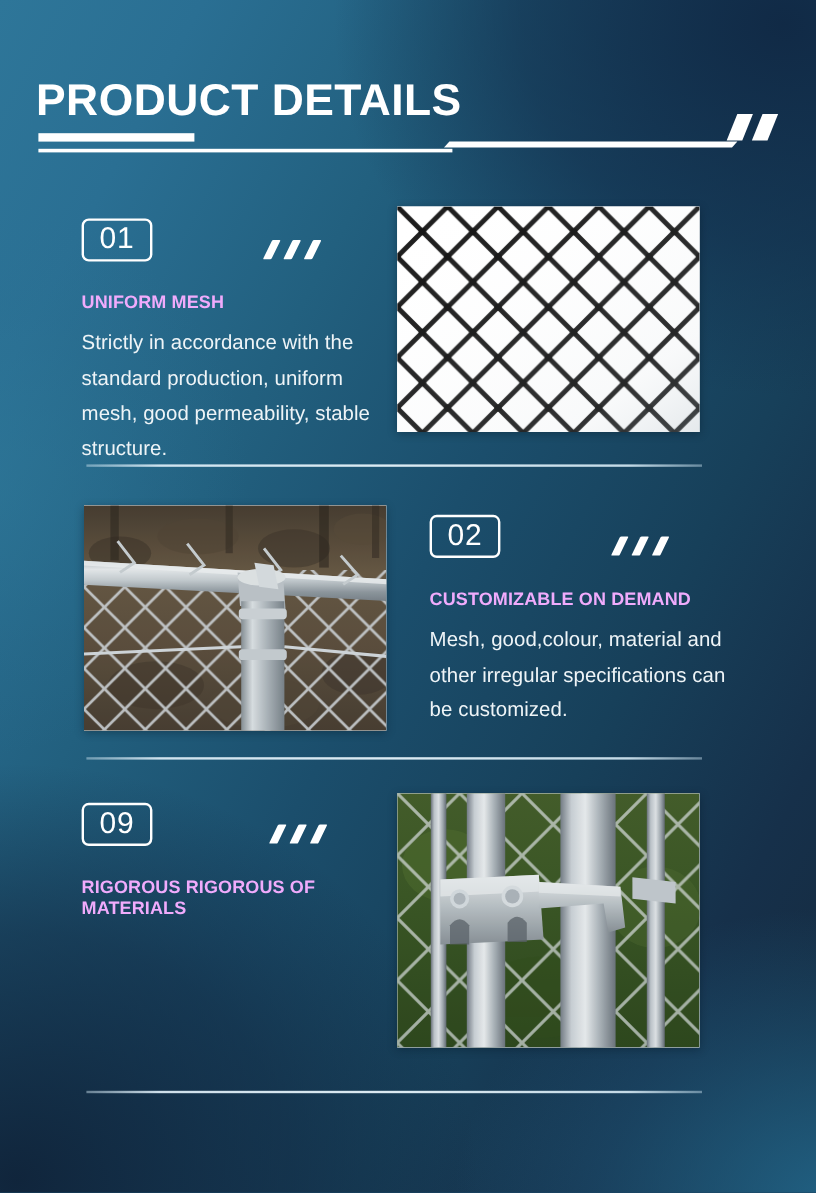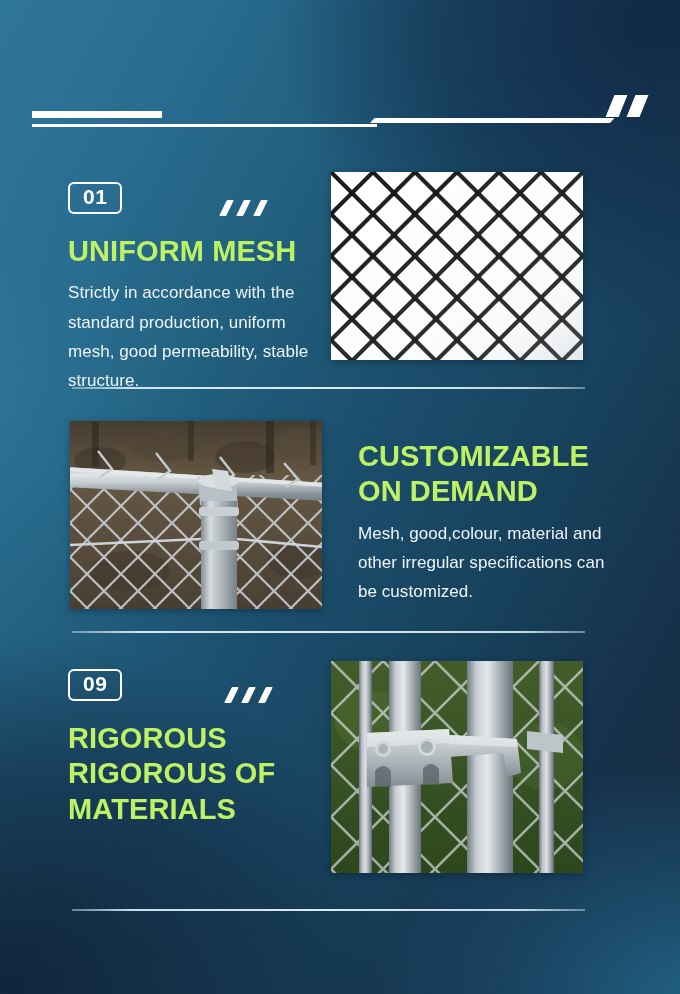--- a/index.html
+++ b/index.html
@@ -82,41 +82,41 @@
 
   .txtcol { position:absolute; }
   .sec1 .txtcol { left:68px; top:14px; width:250px; }
   .sec2 .txtcol { left:358px; top:14px; width:250px; }
   .sec3 .txtcol { left:68px; top:14px; width:262px; }
 
   .badge {
     display:inline-block;
     border:2px solid #ffffff; border-radius:6px;
     padding:2px 13px 3px 13px;
-    font-size:21px; font-weight:700; color:#ffffff;
+    font-size:25px; font-weight:400; color:#ffffff;
     line-height:1.08; letter-spacing:0.5px;
   }
   .badge-row { position:relative; height:42px; }
   .slashes {
     position:absolute; top:18px; width:56px; height:18px;
   }
   .sec1 .slashes { left:155px; }
   .sec2 .slashes { left:155px; }
   .sec3 .slashes { left:160px; }
   .slash {
     position:absolute; top:0; width:7px; height:16px;
     background:#ffffff; transform:skewX(-26deg); border-radius:1px;
   }
   .slash.s1 { left:0px; }
   .slash.s2 { left:17px; }
   .slash.s3 { left:34px; }
 
   .heading {
-    margin-top:10px;
-    font-size:29px; font-weight:bold; color:#bef264;
+    margin-top:20px;
+    font-size:15px; font-weight:bold; color:#f0abfc;
     line-height:1.22; letter-spacing:0.1px;
   }
   .body {
     margin-top:9px;
     font-size:17px; color:#eef4f7;
     line-height:1.72; letter-spacing:0.05px;
   }
 
   
   .photo {
@@ -148,20 +148,21 @@
   <div class="bg-base"></div>
   <div class="bg-tr"></div>
   <div class="bg-bl"></div>
   <div class="bg-br"></div>
   <div class="bg-lmid"></div>
 </div>
 
 <div id="page">
 
   <div class="header">
+    <div class="title">PRODUCT DETAILS</div>
     <div class="rule-thick"></div>
     <div class="rule-thin"></div>
     <div class="rule-slant"></div>
     <div class="quote-wrap">
       <div class="quote-mark q1"></div>
       <div class="quote-mark q2"></div>
     </div>
   </div>
 
   <div class="section sec1">
@@ -280,20 +281,28 @@
         <rect x="129" y="86" width="40" height="9" rx="3" fill="#d4dbdf"></rect>
         <rect x="129" y="120" width="40" height="9" rx="3" fill="#cdd4d9"></rect>
 
         <path d="M0 124 L131 118" stroke="#d9dfe3" stroke-width="2.6" fill="none"></path>
         <path d="M167 118 L252 126" stroke="#d9dfe3" stroke-width="2.6" fill="none"></path>
         <rect width="252" height="188" fill="#000" opacity="0.05"></rect>
       </svg>
     </div>
 
     <div class="txtcol">
+      <div class="badge-row">
+        <span class="badge">02</span>
+        <span class="slashes">
+          <i class="slash s1"></i>
+            <i class="slash s2"></i>
+            <i class="slash s3"></i>
+        </span>
+      </div>
       <div class="heading">CUSTOMIZABLE ON DEMAND</div>
       <div class="body">Mesh, good,colour, material and other irregular specifications can be customized.</div>
     </div>
   </div>
   <div class="divider dv2"></div>
 
   <div class="section sec3">
     <div class="txtcol">
       <div class="badge-row">
         <span class="badge">09</span>

